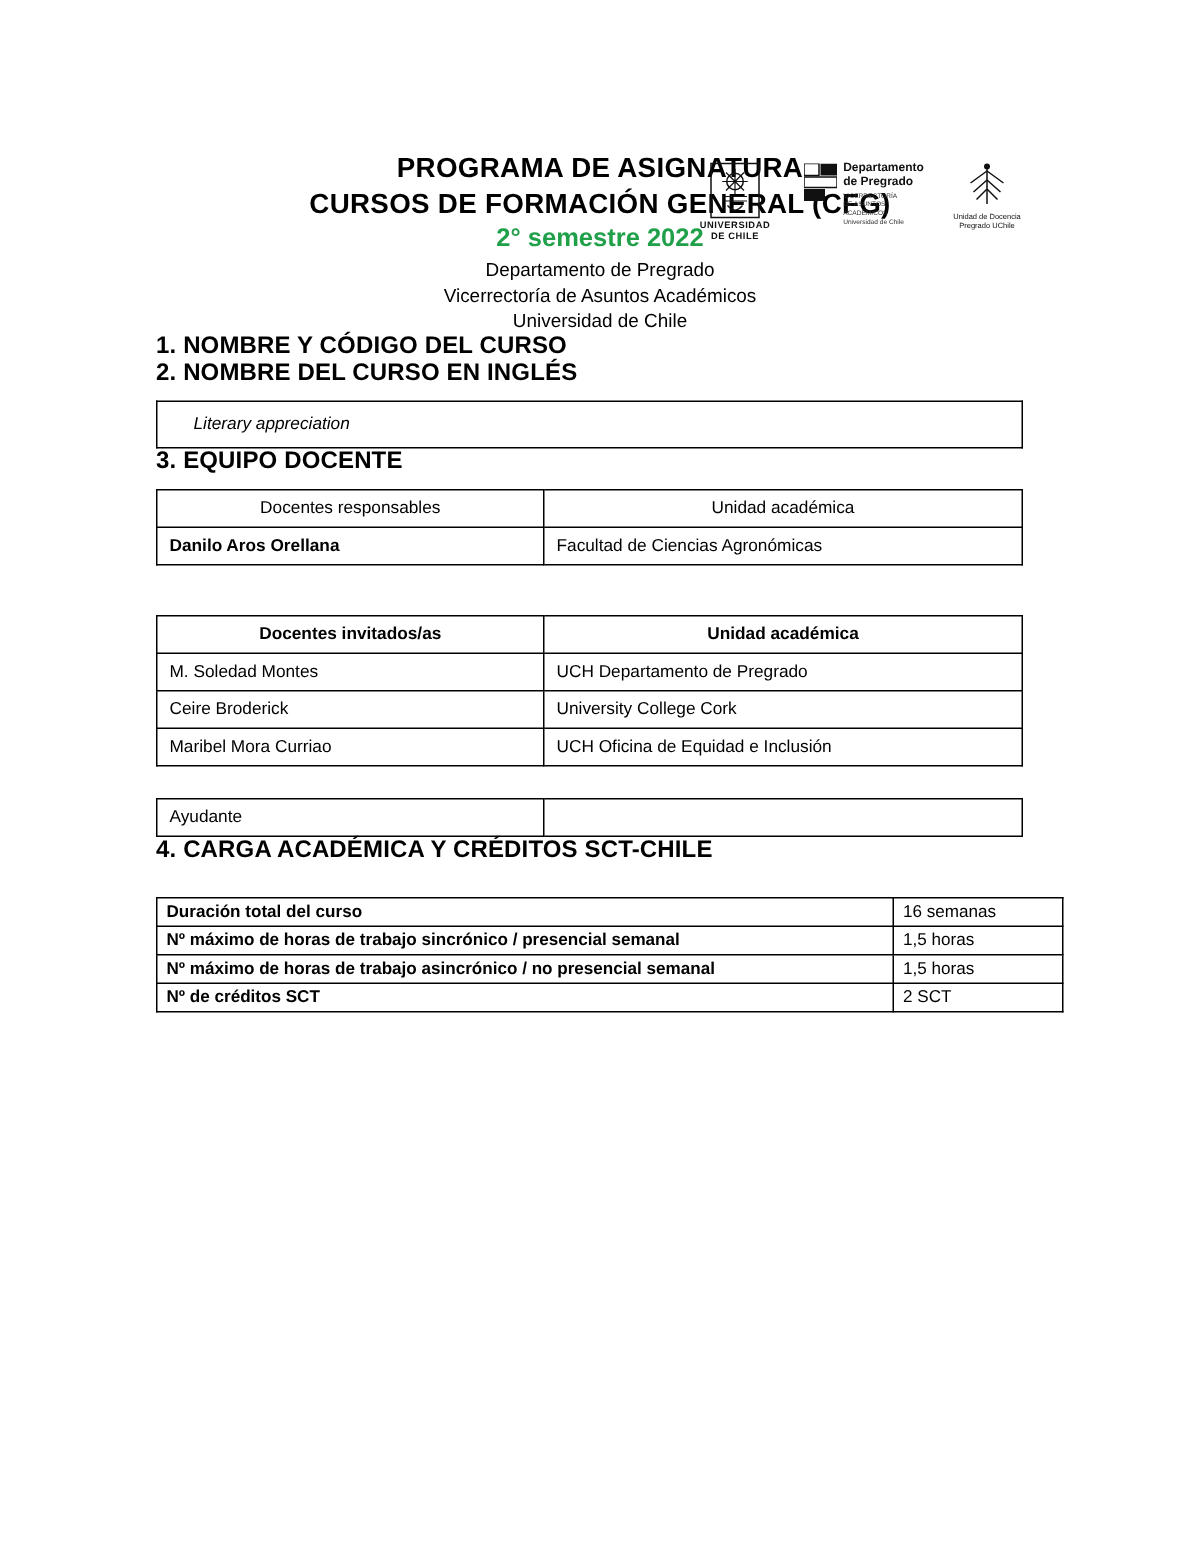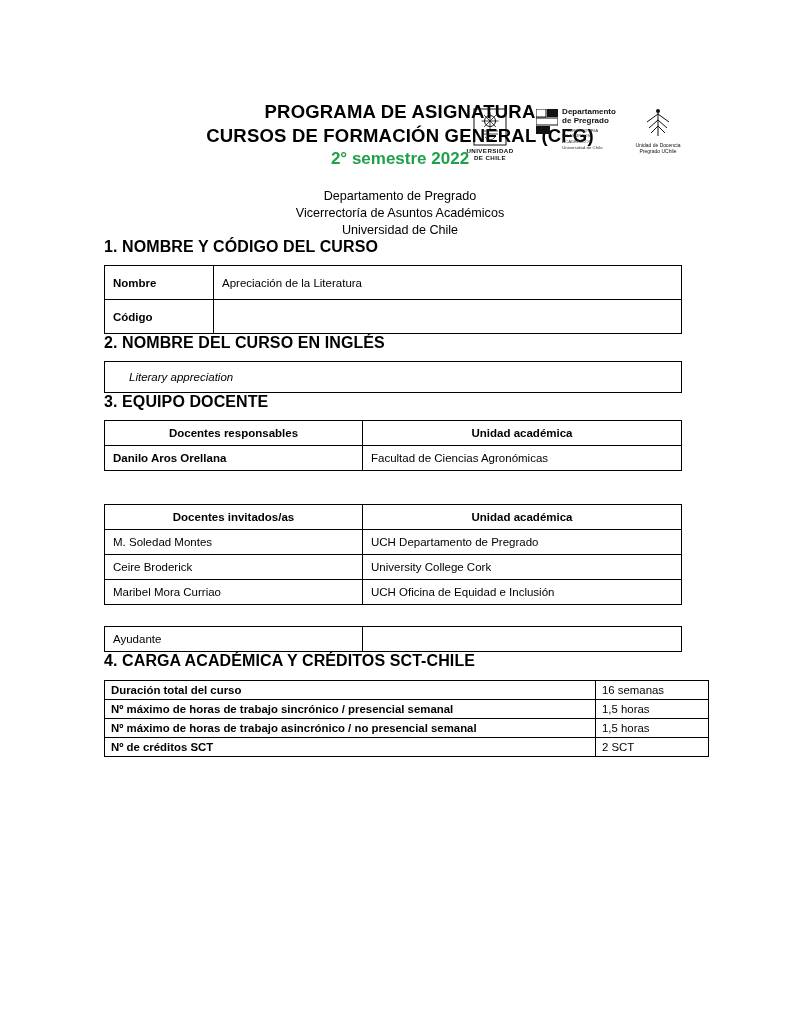--- a/index.html
+++ b/index.html
@@ -93,21 +93,21 @@
     font-size: 17px;
     font-weight: bold;
     color: #21a04a;
     line-height: 1.3;
     margin-top: 1px;
   }
   .doc-sub-lines {
     text-align: center;
     font-size: 12.6px;
     line-height: 1.32;
-    margin-top: 18px;
+    margin-top: 2px;
   }
 
   
   h2.section {
     font-size: 16px;
     font-weight: bold;
     margin: 0;
     letter-spacing: .1px;
   }
   .sec-1 { margin-top: 34px; }
@@ -130,31 +130,31 @@
     font-weight: normal;
   }
   .t-nombre { margin-top: 9px; }
   .t-nombre td { height: 21px; }
   .t-nombre td.k { width: 92px; font-weight: bold; }
 
   .t-ingles { margin-top: 9px; }
   .t-ingles td { font-style: italic; height: 18px; padding-left: 24px; }
 
   .t-resp { margin-top: 9px; }
-  .t-resp th { text-align: center; font-weight: bold; }
+  .t-resp th { text-align: center; font-weight: normal; }
   .t-resp td.name { font-weight: bold; }
   .t-resp .c1, .t-invit .c1, .t-ayud .c1 { width: 241px; }
 
   .t-invit { margin-top: 33px; }
   .t-invit th { text-align: center; font-weight: bold; }
 
   .t-ayud { margin-top: 21px; }
   .t-ayud td.k { font-weight: normal; }
 
-  .t-carga { margin-top: 10px; padding-left: 32px; }
+  .t-carga { margin-top: 22px; padding-left: 32px; }
   .t-carga td { padding: 3px 6px; font-size: 11.4px; }
   .t-carga td.k { font-weight: bold; width: 478px; }
   .t-carga td.v { width: 100px; }
 </style>
 </head>
 <body>
 
 <div class="page">
 
   <div class="logo-bar">
@@ -203,32 +203,20 @@
     <div>CURSOS DE FORMACIÓN GENERAL (CFG)</div>
   </div>
   <div class="doc-subtitle-green">2° semestre 2022</div>
   <div class="doc-sub-lines">
     <div>Departamento de Pregrado</div>
     <div>Vicerrectoría de Asuntos Académicos</div>
     <div>Universidad de Chile</div>
   </div>
 
   <h2 class="section sec-1">1. NOMBRE Y CÓDIGO DEL CURSO</h2>
-  <table class="t-nombre">
-    <tbody>
-      <tr>
-        <td class="k">Nombre</td>
-        <td>Apreciación de la Literatura</td>
-      </tr>
-      <tr>
-        <td class="k">Código</td>
-        <td></td>
-      </tr>
-    </tbody>
-  </table>
 
   <h2 class="section sec-2">2. NOMBRE DEL CURSO EN INGLÉS</h2>
   <table class="t-ingles">
     <tbody>
       <tr>
         <td>Literary appreciation</td>
       </tr>
     </tbody>
   </table>
 

